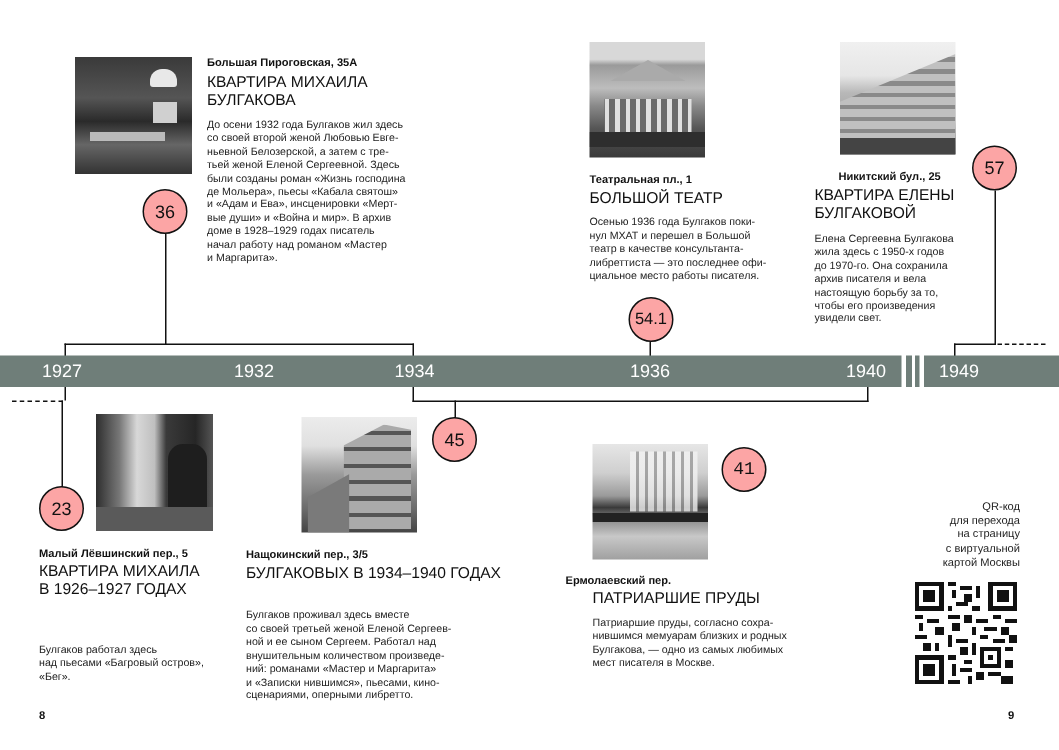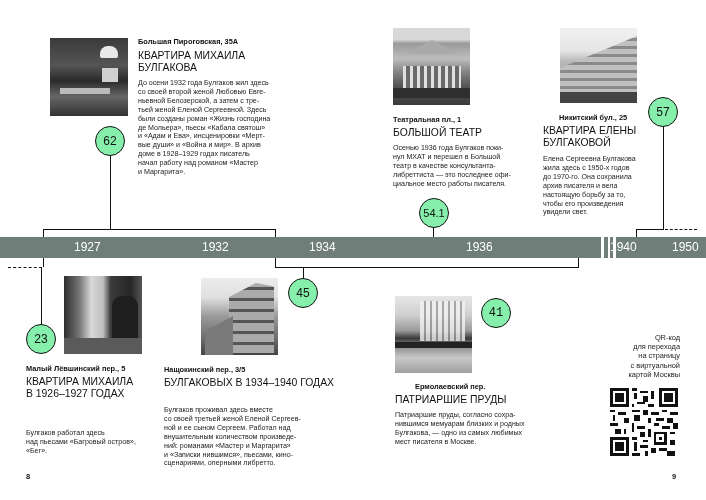--- a/index.html
+++ b/index.html
@@ -3,27 +3,27 @@
 <meta charset="utf-8">
 <style>
   html, body { margin:0; padding:0; background:#ffffff; }
   body { width:706px; height:500px; position:relative; overflow:hidden;
          font-family:"Liberation Sans", "DejaVu Sans", sans-serif; color:#1a1a1a; }
   .abs { position:absolute; }
   .photo { position:absolute; overflow:hidden; background:#888; }
   .addr { position:absolute; font-weight:bold; font-size:7.4px; line-height:9px; color:#111; white-space:nowrap; }
   .title { position:absolute; font-size:10.4px; line-height:12px; color:#111; text-transform:uppercase; }
   .body { position:absolute; font-size:7.1px; line-height:8.9px; color:#222; }
-  .circle { position:absolute; border:1.3px solid #111; border-radius:50%; background:#86efac;
+  .circle { position:absolute; border:1.3px solid #111; border-radius:50%; background:#fca5a5;
             display:flex; align-items:center; justify-content:center; font-size:12px; font-weight:normal; color:#111; box-sizing:border-box; }
   .vline { position:absolute; width:1.2px; background:#111; }
   .hline { position:absolute; height:1.2px; background:#111; }
   .dash { position:absolute; height:0; border-top:1.2px dashed #111; }
   .bar { position:absolute; top:237px; height:21px; background:#6f7e79; }
-  .year { position:absolute; top:239px; font-size:12px; line-height:17px; color:#ffffff;margin-left:46px; }
+  .year { position:absolute; top:239px; font-size:12px; line-height:17px; color:#ffffff; }
   .pagenum { position:absolute; font-size:7.5px; font-weight:bold; color:#111; }
   .qr-text { position:absolute; font-size:7.4px; line-height:9.2px; color:#222; text-align:right; }
 </style>
 </head>
 <body>
 
 <div class="photo" style="left:50px;top:38px;width:78px;height:78px;background:linear-gradient(180deg,#3a3a3a 0%,#555 35%,#2a2a2a 55%,#666 75%,#333 100%);">
   <div style="position:absolute;left:50px;top:8px;width:18px;height:12px;background:#e8e8e8;border-radius:8px 8px 2px 2px;"></div>
   <div style="position:absolute;left:52px;top:30px;width:16px;height:14px;background:#d0d0d0;"></div>
   <div style="position:absolute;left:10px;top:50px;width:50px;height:6px;background:#bbb;"></div>
@@ -40,21 +40,21 @@
   <div>тьей женой Еленой Сергеевной. Здесь</div>
   <div>были созданы роман «Жизнь господина</div>
   <div>де Мольера», пьесы «Кабала святош»</div>
   <div>и «Адам и Ева», инсценировки «Мерт-</div>
   <div>вые души» и «Война и мир». В архив</div>
   <div>доме в 1928–1929 годах писатель</div>
   <div>начал работу над романом «Мастер</div>
   <div>и Маргарита».</div>
 </div>
 
-<div class="circle" style="left:95px;top:126px;width:30px;height:30px;">62</div>
+<div class="circle" style="left:95px;top:126px;width:30px;height:30px;">36</div>
 <div class="vline" style="left:110px;top:156px;height:74px;"></div>
 <div class="hline" style="left:43px;top:229px;width:233px;"></div>
 <div class="vline" style="left:43px;top:229px;height:9px;"></div>
 <div class="vline" style="left:275px;top:229px;height:9px;"></div>
 
 <div class="photo" style="left:393px;top:28px;width:77px;height:77px;background:linear-gradient(180deg,#d8d8d8 0%,#d8d8d8 15%,#9a9a9a 20%,#bdbdbd 40%,#8a8a8a 55%,#555 75%,#3a3a3a 100%);">
   <div style="position:absolute;left:14px;top:12px;width:50px;height:14px;background:#aaa;clip-path:polygon(0 100%,50% 0,100% 100%);"></div>
   <div style="position:absolute;left:10px;top:38px;width:58px;height:22px;background:repeating-linear-gradient(90deg,#e0e0e0 0 3px,#6a6a6a 3px 7px);"></div>
   <div style="position:absolute;left:0;top:60px;width:77px;height:10px;background:#2e2e2e;"></div>
 </div>
@@ -98,21 +98,21 @@
 
 <div class="bar" style="left:0;width:601px;"></div>
 <div class="bar" style="left:604px;width:4px;"></div>
 <div class="bar" style="left:610px;width:3px;"></div>
 <div class="bar" style="left:616px;width:90px;"></div>
 <div class="year" style="left:28px;">1927</div>
 <div class="year" style="left:156px;">1932</div>
 <div class="year" style="left:263px;">1934</div>
 <div class="year" style="left:420px;">1936</div>
 <div class="year" style="left:564px;">1940</div>
-<div class="year" style="left:626px;">1950</div>
+<div class="year" style="left:626px;">1949</div>
 
 <div class="vline" style="left:43px;top:258px;height:9px;"></div>
 <div class="dash" style="left:8px;top:267px;width:34px;"></div>
 <div class="vline" style="left:41px;top:267px;height:58px;"></div>
 <div class="circle" style="left:26px;top:324px;width:30px;height:30px;">23</div>
 
 <div class="vline" style="left:275px;top:258px;height:10px;"></div>
 <div class="hline" style="left:275px;top:267px;width:304px;"></div>
 <div class="vline" style="left:578px;top:258px;height:10px;"></div>
 <div class="vline" style="left:303px;top:267px;height:12px;"></div>
@@ -150,21 +150,21 @@
   <div>ний: романами «Мастер и Маргарита»</div>
   <div>и «Записки нившимся», пьесами, кино-</div>
   <div>сценариями, оперными либретто.</div>
 </div>
 
 <div class="photo" style="left:395px;top:296px;width:77px;height:77px;background:linear-gradient(180deg,#e6e6e6 0%,#cfcfcf 25%,#9a9a9a 45%,#3a3a3a 55%,#8a8a8a 65%,#c8c8c8 80%,#a0a0a0 100%);">
   <div style="position:absolute;left:25px;top:5px;width:45px;height:40px;background:repeating-linear-gradient(90deg,#f2f2f2 0 4px,#9a9a9a 4px 6px);opacity:0.8;"></div>
   <div style="position:absolute;left:0;top:46px;width:77px;height:6px;background:#222;"></div>
 </div>
 <div class="circle" style="left:481px;top:298px;width:30px;height:30px;font-family:Liberation Mono, monospace;">41</div>
-<div class="addr" style="left:415px;top:382px;">Ермолаевский пер.</div>
+<div class="addr" style="left:377px;top:382px;">Ермолаевский пер.</div>
 <div class="title" style="left:395px;top:394px;">
   <div>ПАТРИАРШИЕ ПРУДЫ</div>
 </div>
 <div class="body" style="left:395px;top:411px;">
   <div>Патриаршие пруды, согласно сохра-</div>
   <div>нившимся мемуарам близких и родных</div>
   <div>Булгакова, — одно из самых любимых</div>
   <div>мест писателя в Москве.</div>
 </div>
 

